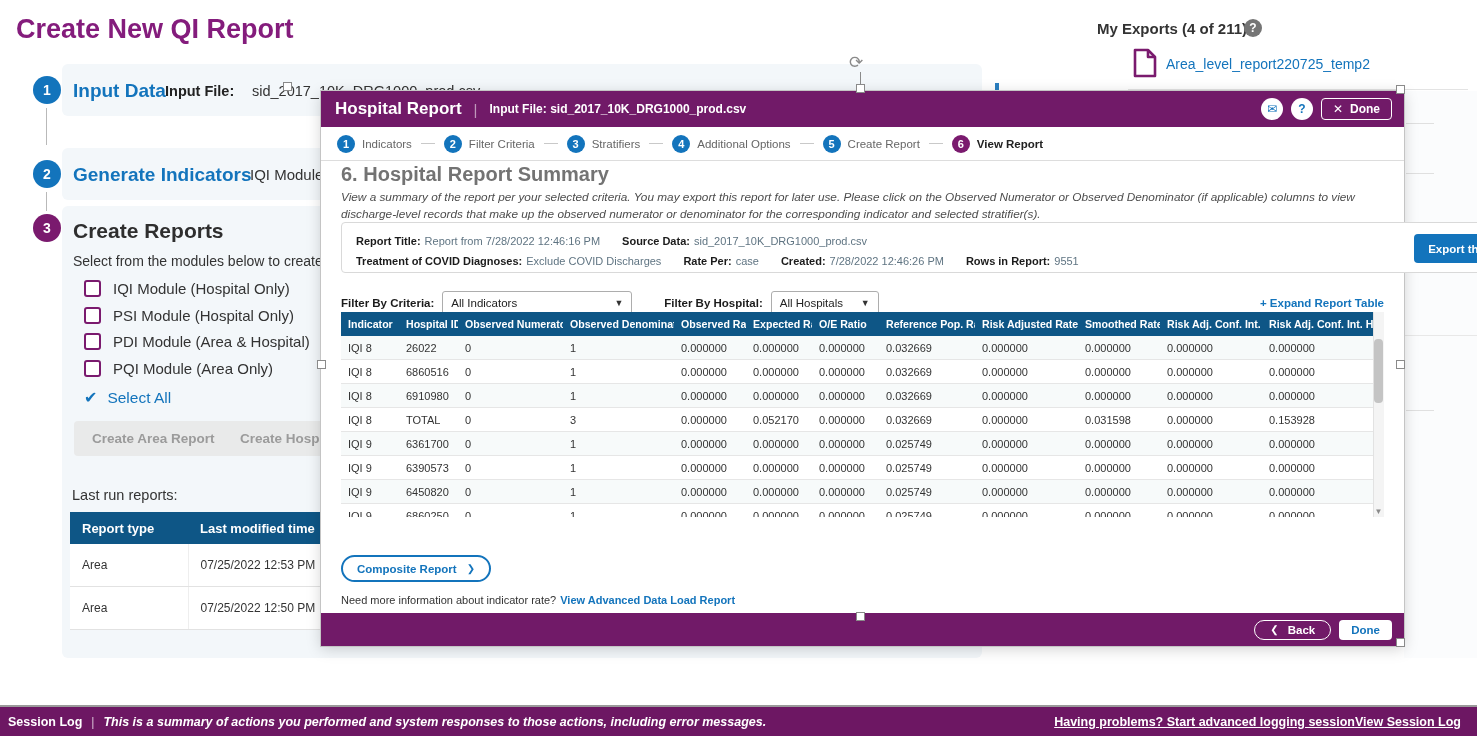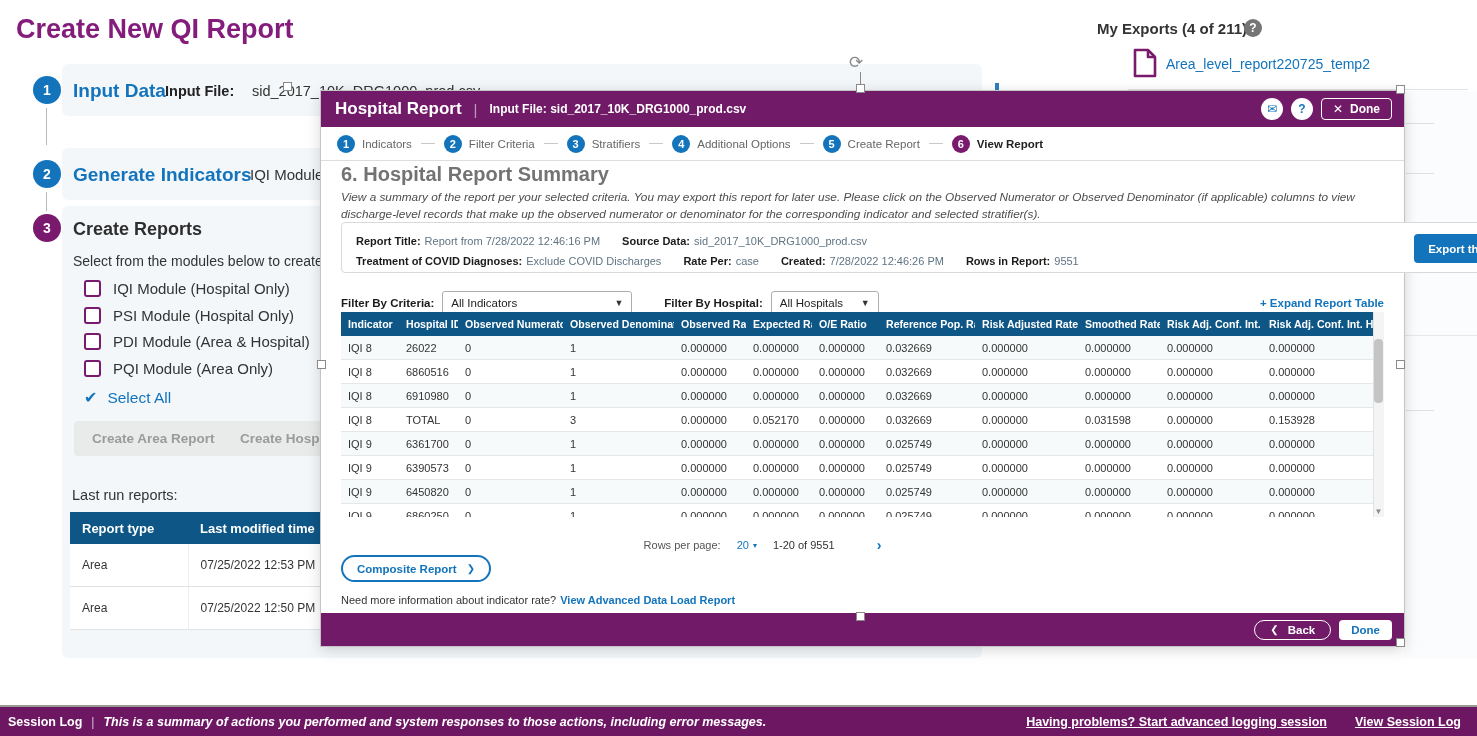--- a/index.html
+++ b/index.html
@@ -16,21 +16,21 @@
     color:#fff; font-weight:bold; font-size:14px; display:flex; align-items:center; justify-content:center; }
   .c1 { top:76px; } .c2 { top:160px; } .c3 { top:214px; background:#7a1a6e; }
   .vline { position:absolute; left:46px; width:1px; background:#b9b9b9; }
   .v1 { top:108px; height:37px; } .v2 { top:192px; height:19px; }
   .step-label { position:absolute; font-size:19px; font-weight:bold; color:#1374bc; }
   .sl1 { left:73px; top:80px; } .sl2 { left:73px; top:164px; }
   .kv-label { position:absolute; font-size:14.5px; font-weight:bold; color:#222; }
   .kv-value { position:absolute; font-size:14.5px; color:#333; white-space:nowrap; }
   .green-check { position:absolute; left:348px; top:162px; width:19px; height:19px; border-radius:50%;
     background:#2d8540; color:#fff; font-size:12px; font-weight:bold; display:flex; align-items:center; justify-content:center; }
-  .p3-heading { position:absolute; left:73px; top:219px; font-size:18px; font-weight:bold; color:#2e2e2e; }
+  .p3-heading { position:absolute; left:73px; top:219px; font-size:21px; font-weight:bold; color:#2e2e2e; }
   .p3-instruction { position:absolute; left:73px; top:253px; font-size:14px; color:#333; white-space:nowrap; }
   .module-row { position:absolute; left:84px; display:flex; align-items:center; gap:12px; cursor:pointer; }
   .mr0 { top:280px; } .mr1 { top:307px; } .mr2 { top:333px; } .mr3 { top:360px; }
   .cb { width:17px; height:17px; border:2px solid #7a1a6e; border-radius:3px; background:#fff; flex:0 0 auto; }
   .module-label { font-size:15px; color:#333; white-space:nowrap; }
   .select-all { position:absolute; left:84px; top:388px; display:flex; align-items:center; gap:10px; cursor:pointer; }
   .select-all .chk { color:#1374bc; font-size:16px; font-weight:bold; }
   .select-all .txt { color:#1374bc; font-size:15.5px; }
   .gbtn { position:absolute; top:421px; height:35px; background:#e9eaea; border:0; border-radius:4px;
     color:#9b9b9b; font-weight:bold; font-size:13.5px; display:flex; align-items:center; gap:14px;
@@ -134,21 +134,21 @@
   .hdl { position:absolute; width:9px; height:9px; background:#fff; border:1px solid #8a8a8a; z-index:10; }
   .rotate-icon { position:absolute; left:849px; top:52px; font-size:17px; color:#8a8a8a; z-index:10; }
   .rotate-stem { position:absolute; left:860px; top:72px; width:1px; height:13px; background:#8a8a8a; z-index:10; }
 
   
   .session { position:absolute; left:0; top:705px; width:1477px; height:31px; background:#6d1763;
     border-top:2px solid #9a9a9a; display:flex; align-items:center; padding:0 16px 0 8px; color:#fff; z-index:6; }
   .session .lbl { font-size:12.5px; font-weight:bold; }
   .session .sdiv { margin:0 9px; opacity:.7; font-size:12px; }
   .session .sdesc { font-size:12.5px; font-style:italic; font-weight:bold; }
-  .session .links { margin-left:auto; display:flex; gap:28px; }
+  .session .links { margin-left:auto; display:flex; }
   .session .links span { font-size:12.5px; font-weight:bold; text-decoration:underline; cursor:pointer; white-space:nowrap; }
 </style>
 </head>
 <body>
 
 <div class="page-title">Create New QI Report</div>
 
 <div class="panel p1"></div>
 <div class="panel p2"></div>
 <div class="panel p3"></div>
@@ -471,29 +471,20 @@
             <td>0.000000</td>
           </tr>
         </tbody>
     </table>
     <div class="tscroll">
       <div class="tthumb"></div>
       <div class="tarrow">▼</div>
     </div>
   </div>
 
-  <div class="m-pagination">
-    <span>Rows per page:</span>
-    <span class="pg-val">
-      <span>20</span>
-      <span class="arr">▾</span>
-    </span>
-    <span class="pg-range">1-20 of 9551</span>
-    <span class="pg-next">›</span>
-  </div>
 
   <button class="composite-btn">
     <span>Composite Report</span>
     <span class="chev">❯</span>
   </button>
 
   <div class="m-note">
     <span>Need more information about indicator rate?</span><a>View Advanced Data Load Report</a>
   </div>
 

